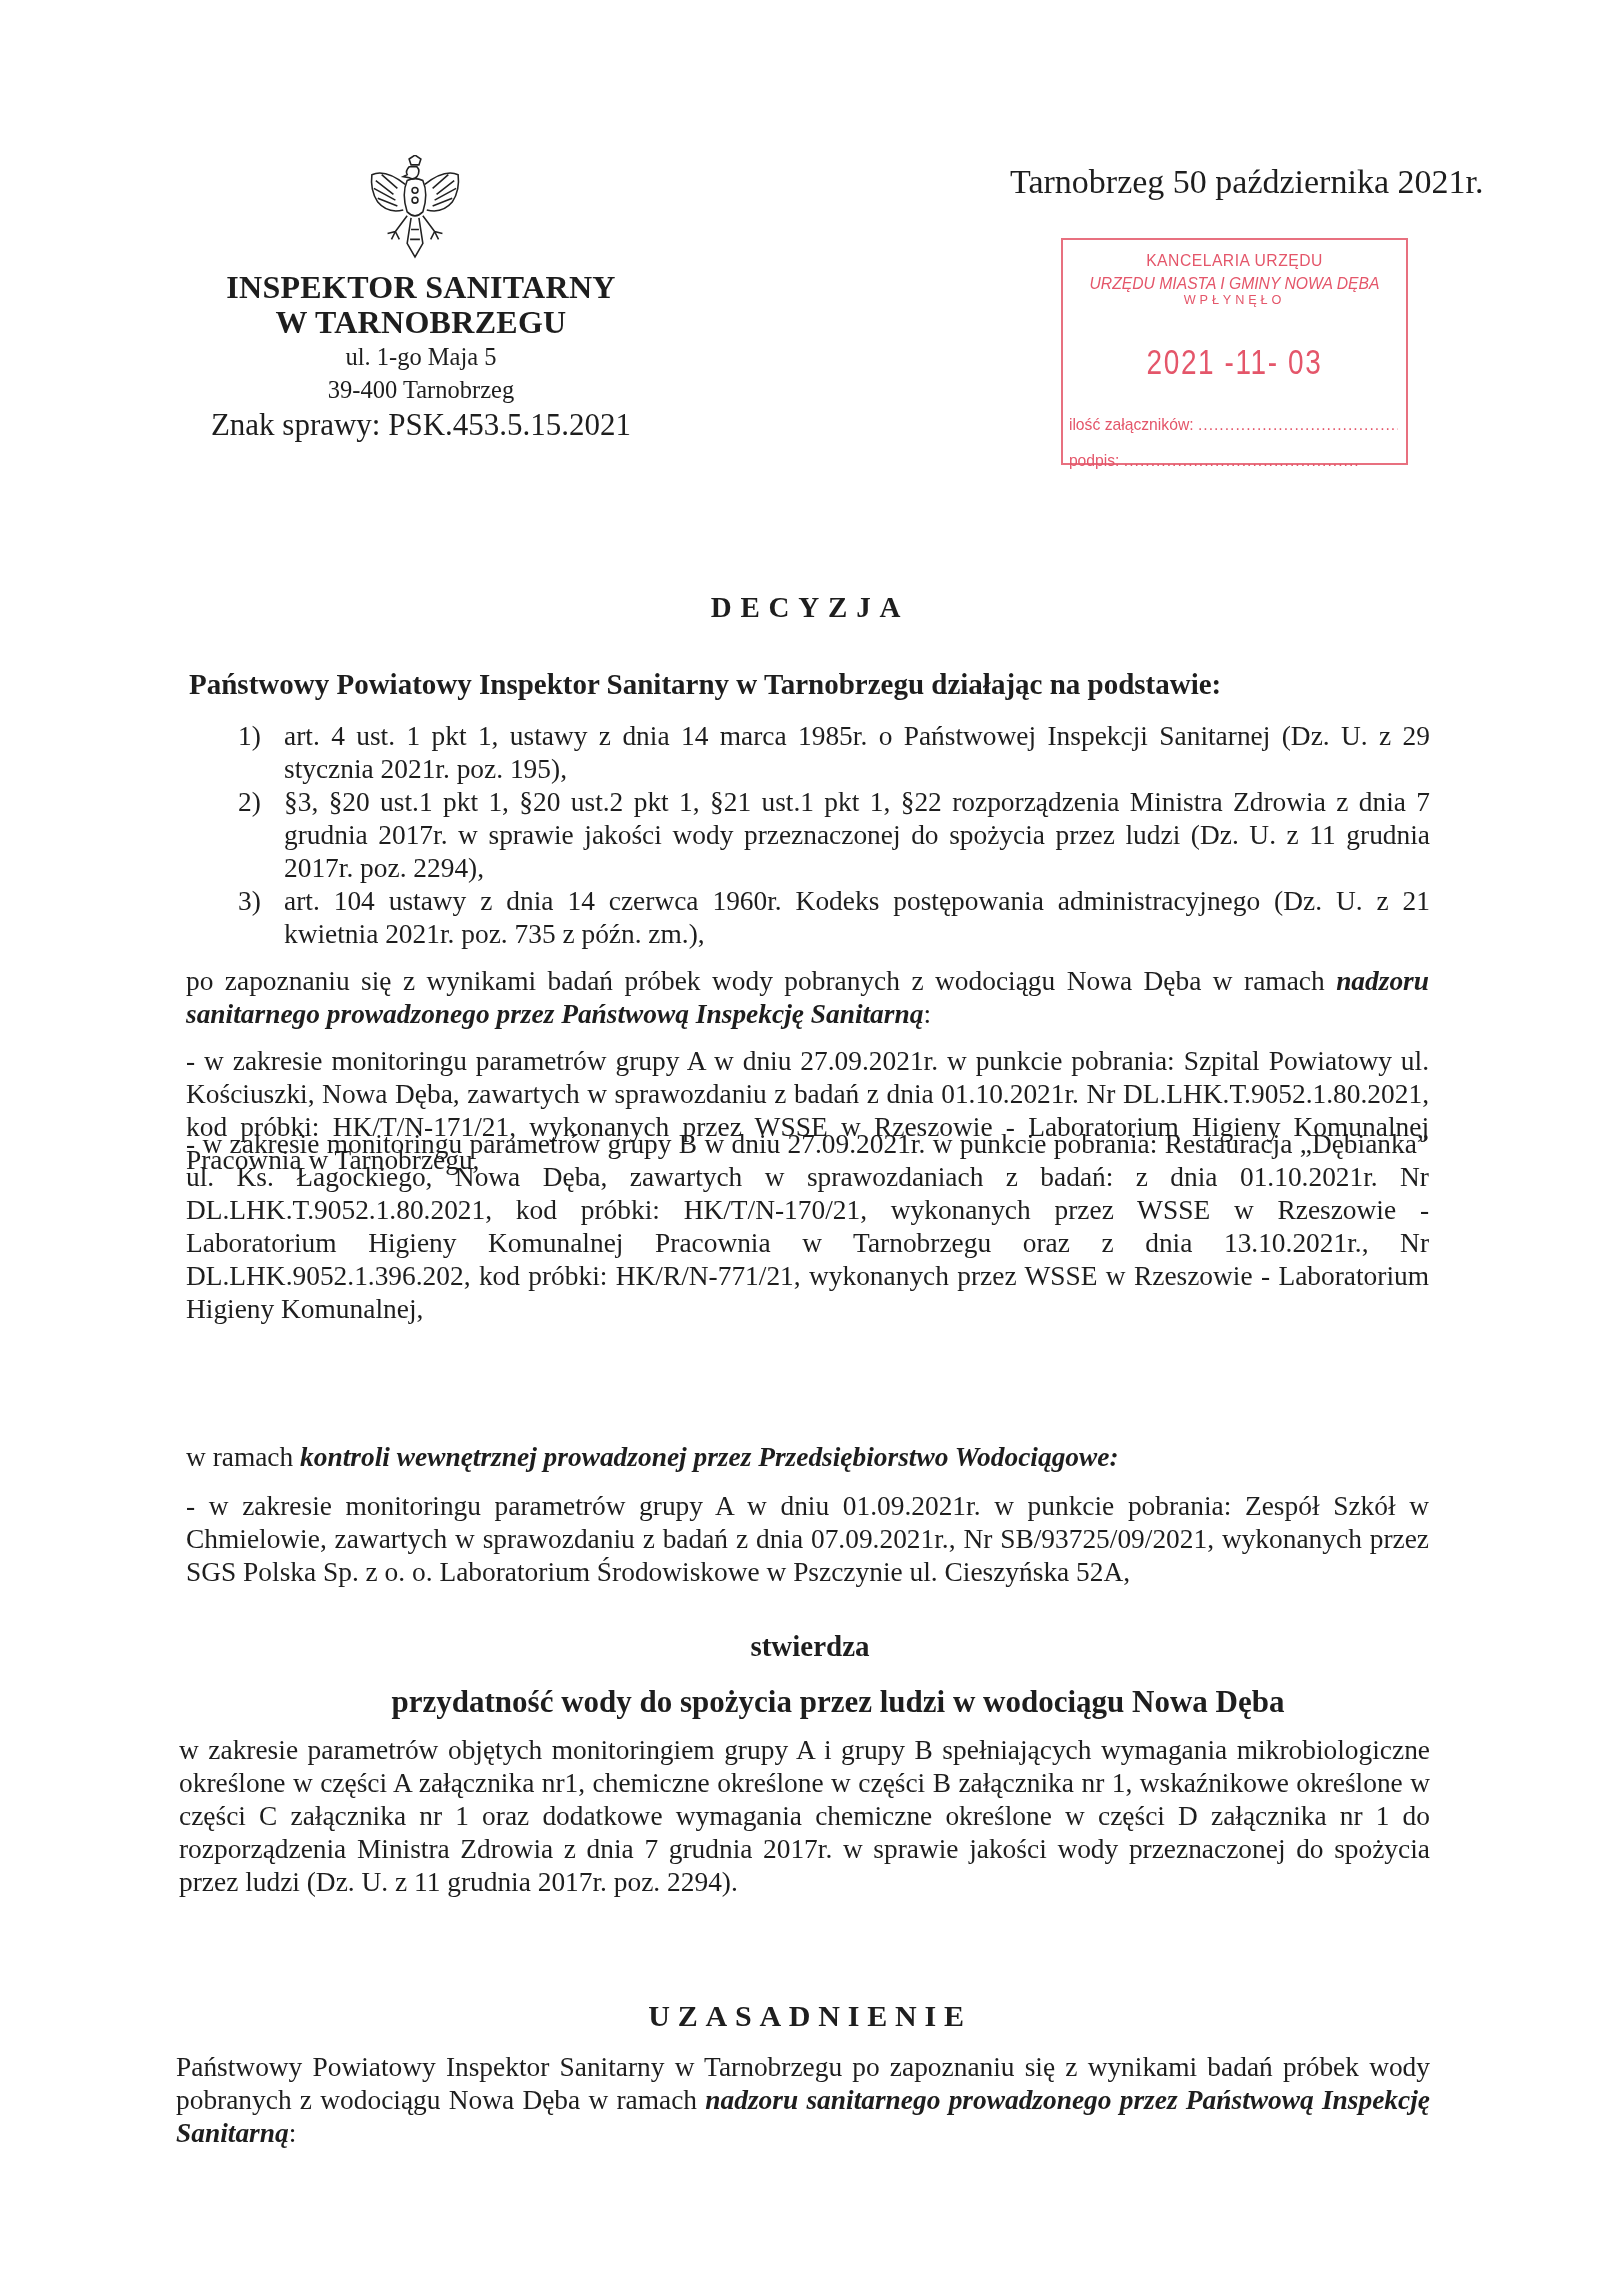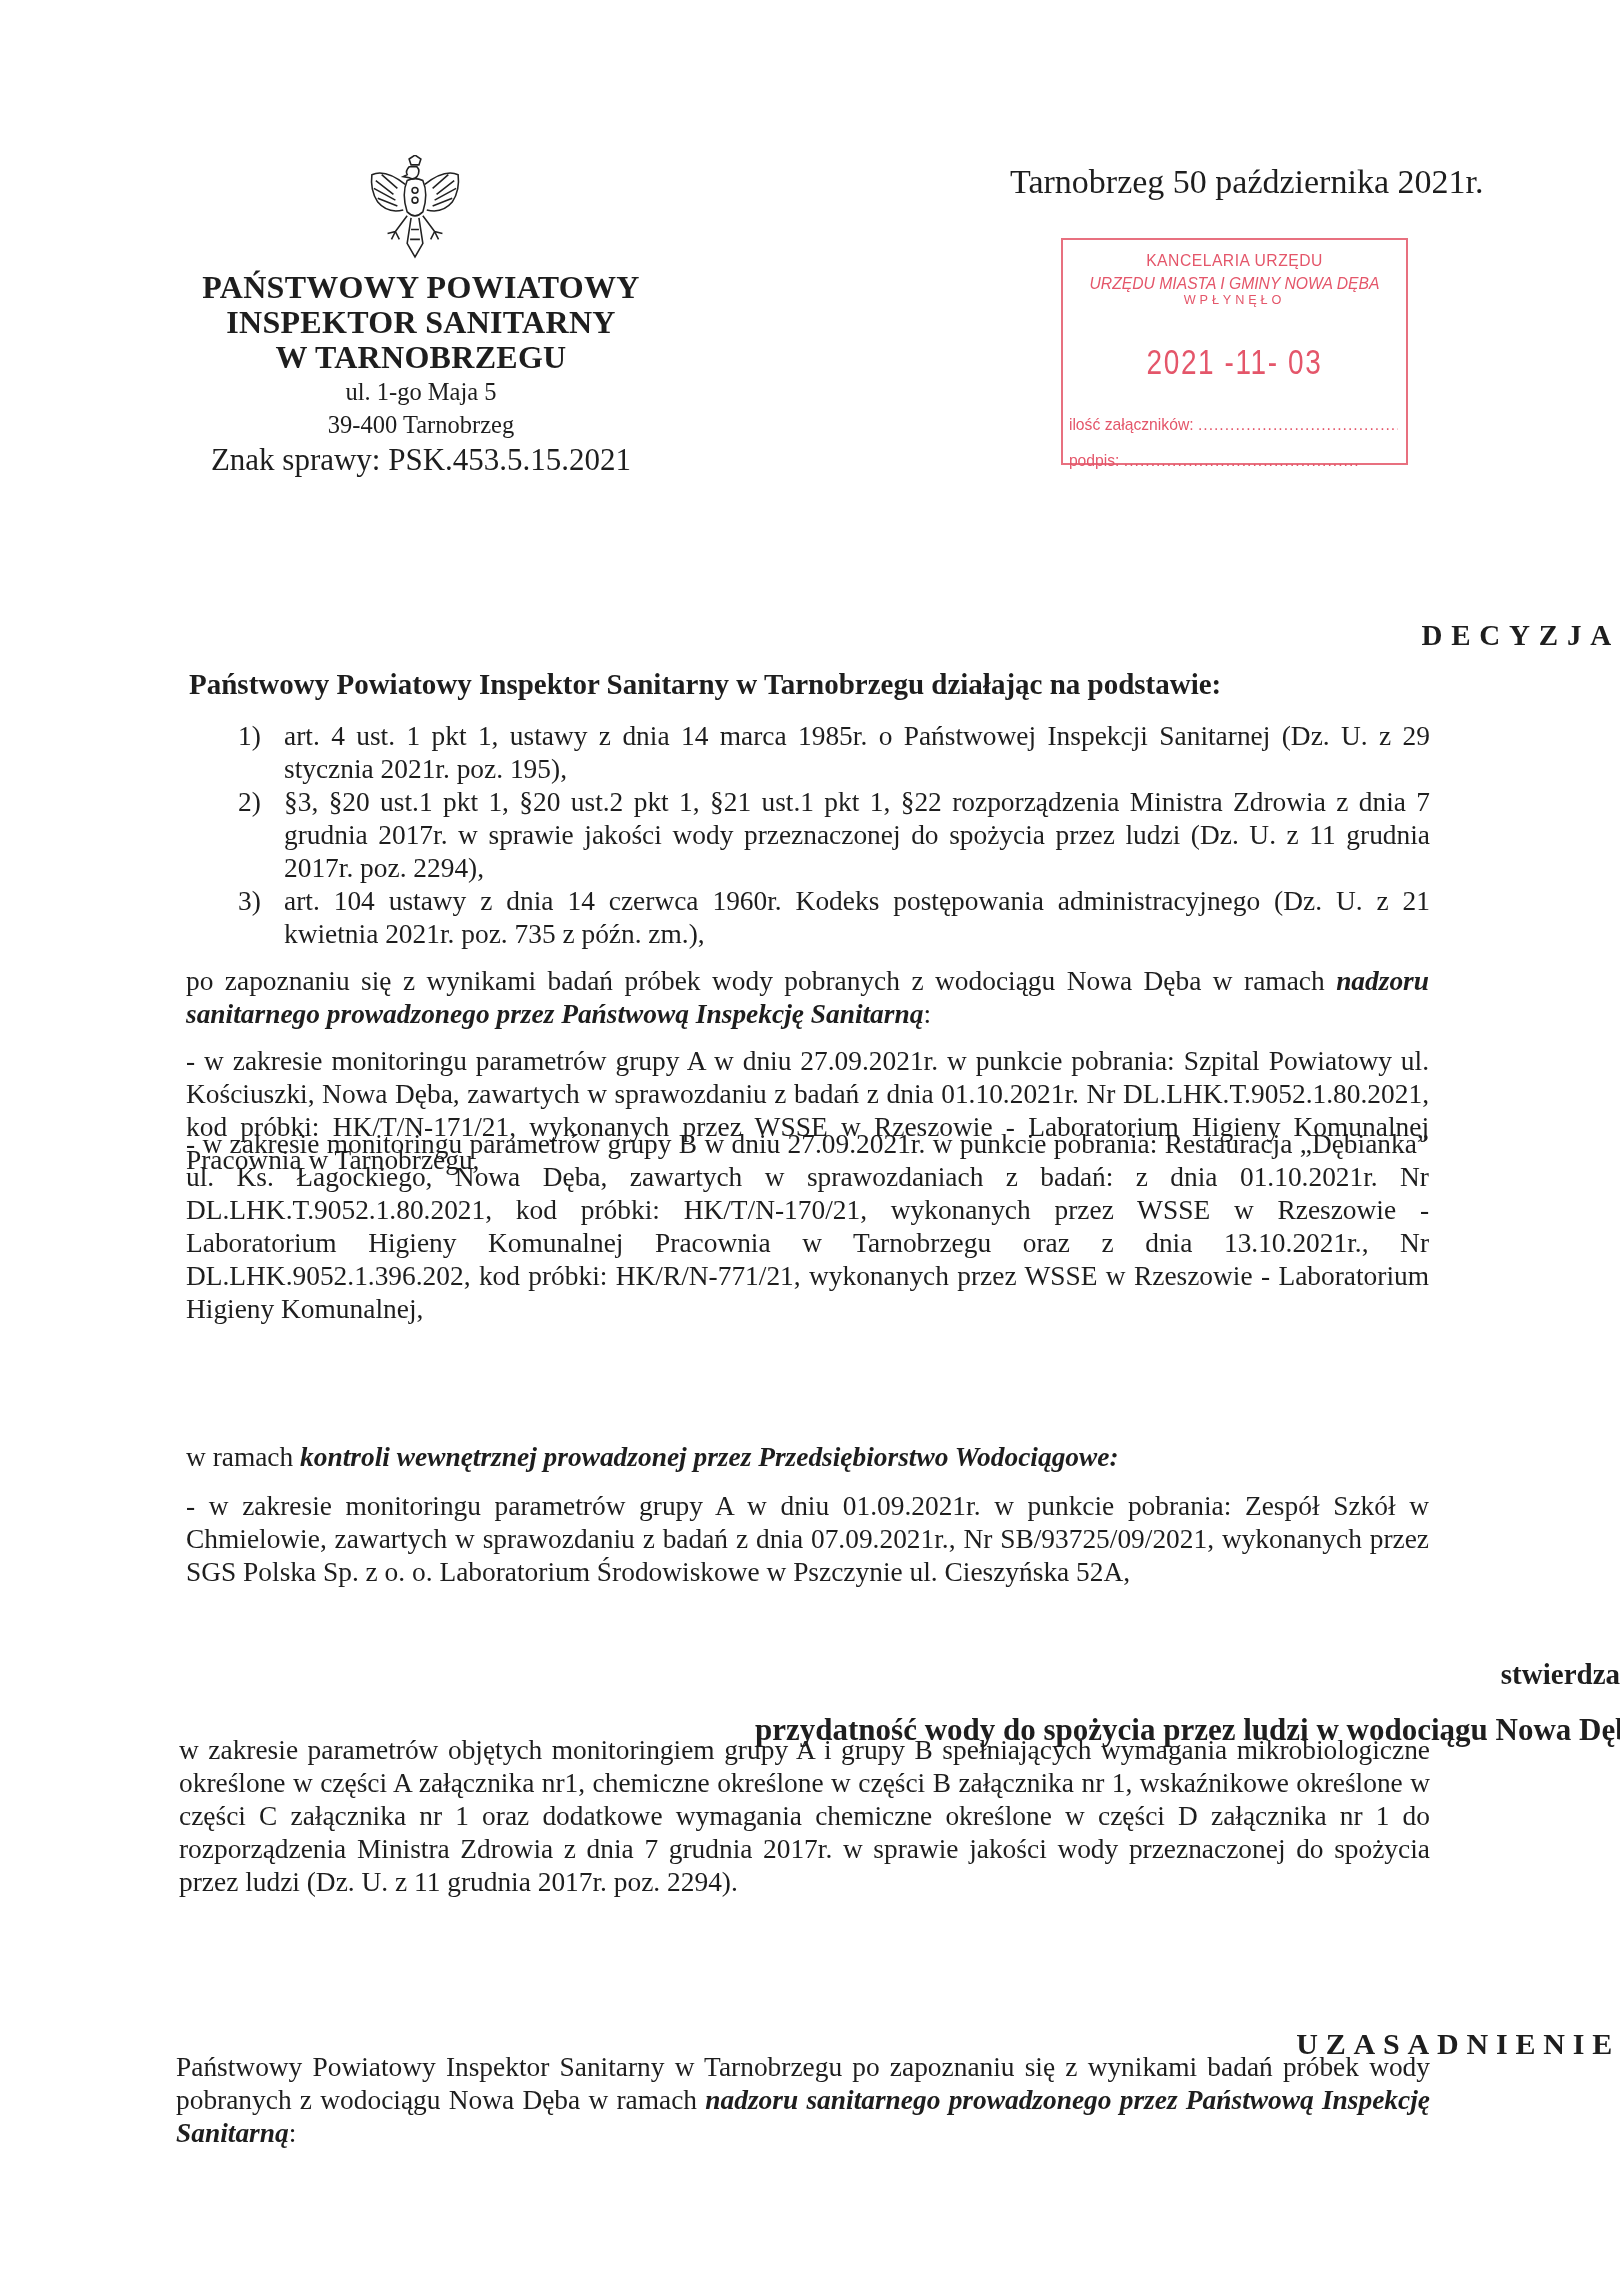--- a/index.html
+++ b/index.html
@@ -1,19 +1,19 @@
 <!DOCTYPE html>
 <html><head>
 <meta charset="utf-8">
 <style>
   html, body { margin: 0; padding: 0; background: #ffffff; }
   body { width: 1620px; height: 2292px; position: relative; overflow: hidden;
          font-family: "Liberation Serif", "DejaVu Serif", serif; color: #1e1e1e; }
   .abs { position: absolute; }
-  .center { text-align: right; margin-top: 28px; }
+  .center { text-align: center; }
   .bi { font-weight: bold; font-style: italic; }
   .just { text-align: justify; text-align-last: left; }
 
   
   #eagle { left: 366px; top: 155px; width: 98px; height: 106px; }
   #header-block { left: 176px; top: 270px; width: 490px; text-align: center; }
   .hdr-title { font-size: 32px; font-weight: bold; line-height: 35px; letter-spacing: 0.3px; white-space: nowrap; }
   .hdr-addr { font-size: 24.5px; line-height: 33px; }
   .hdr-case { font-size: 31px; line-height: 37px; white-space: nowrap; }
 
@@ -77,21 +77,20 @@
 
       <path d="M46 64 L42 90 L50 104 L58 90 L54 64"></path>
       <path d="M46 76 L54 76 M45 86 L55 86"></path>
       <circle cx="50" cy="36" r="3"></circle>
       <circle cx="50" cy="46" r="3"></circle>
     </g>
   </svg>
 </div>
 
 <div id="header-block" class="abs">
-  <div class="hdr-title">PAŃSTWOWY  POWIATOWY</div>
   <div class="hdr-title">INSPEKTOR SANITARNY</div>
   <div class="hdr-title">W TARNOBRZEGU</div>
   <div class="hdr-addr">ul. 1-go Maja 5</div>
   <div class="hdr-addr">39-400 Tarnobrzeg</div>
   <div class="hdr-case">Znak sprawy: PSK.453.5.15.2021</div>
 </div>
 
 <div id="date-line" class="abs">Tarnobrzeg 50 października 2021r.</div>
 
 <div id="stamp" class="abs">

